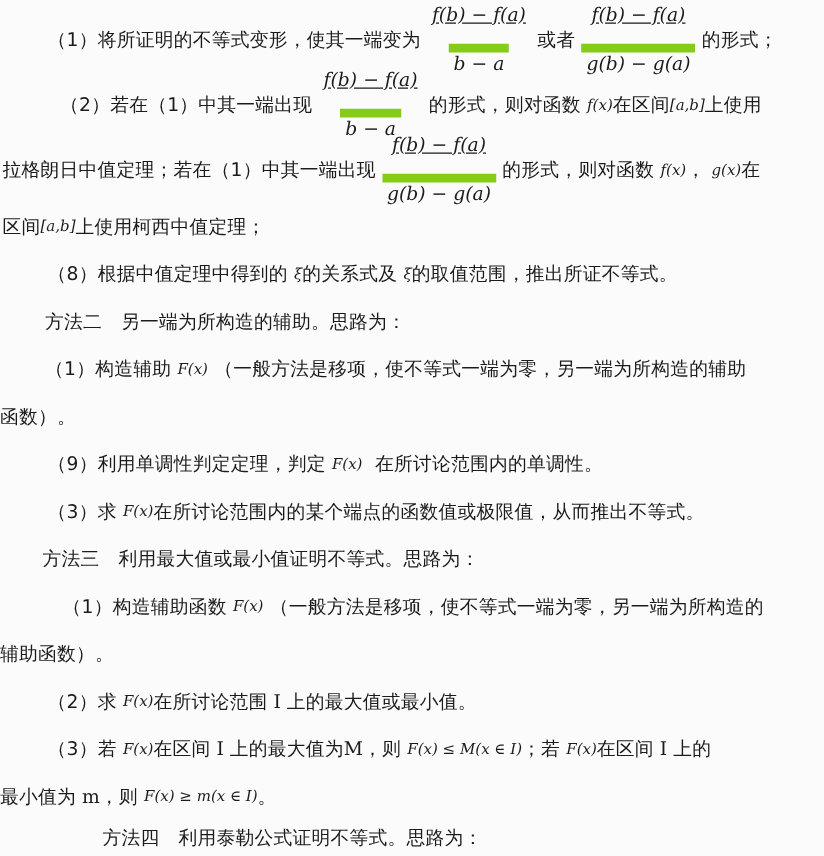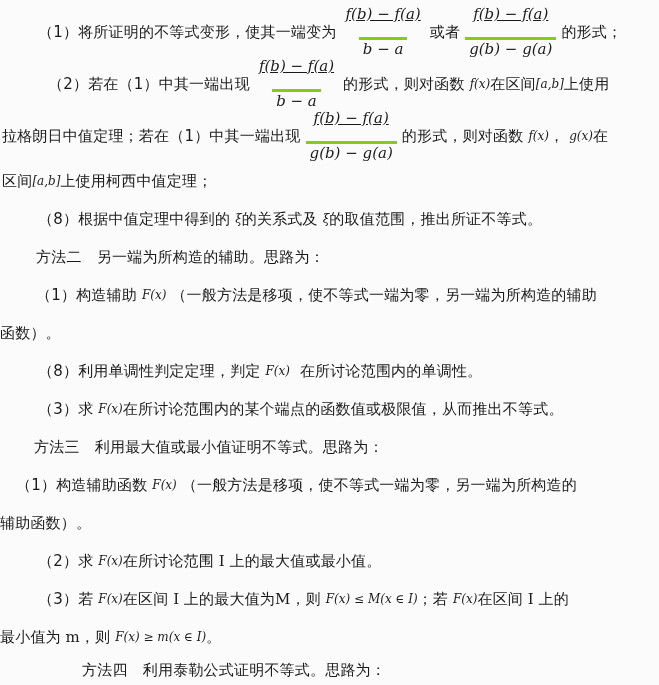--- a/index.html
+++ b/index.html
@@ -48,36 +48,36 @@
     flex-direction: column;
     align-items: center;
     font-family: "DejaVu Serif", "Liberation Serif", serif;
     font-style: italic;
     font-size: 15px;
     line-height: 1.3;
     margin: 0 5px;
     letter-spacing: 0;
   }
   .frac .num { padding: 0 4px; text-decoration: underline; }
-  .frac .den { padding: 0 4px; border-top: 3px solid #84cc16; margin-top: 12px; }
+  .frac .den { padding: 0 4px; border-top: 7px solid #84cc16; margin-top: 12px; }
 </style>
 </head>
 <body>
 
 <div class="page" style="background: rgb(251, 251, 251); color: rgb(27, 27, 27);">
     <div class="line" style="padding-left: 38px; height: 52px;"><span class="text">（1）将所证明的不等式变形，使其一端变为</span><span class="frac"><span class="num">f(b) − f(a)</span><span class="den">b − a</span></span><span class="text">或者</span><span class="frac"><span class="num">f(b) − f(a)</span><span class="den">g(b) − g(a)</span></span><span class="text">的形式；</span></div>
     <div class="line" style="padding-left: 48px; height: 52px;"><span class="text">（2）若在（1）中其一端出现</span><span class="frac"><span class="num">f(b) − f(a)</span><span class="den">b − a</span></span><span class="text">的形式，则对函数 </span><span class="math">f(x)</span><span class="text">在区间</span><span class="math">[a,b]</span><span class="text">上使用</span></div>
     <div class="line" style="padding-left: 2px; height: 52px;"><span class="text">拉格朗日中值定理；若在（1）中其一端出现</span><span class="frac"><span class="num">f(b) − f(a)</span><span class="den">g(b) − g(a)</span></span><span class="text">的形式，则对函数 </span><span class="math">f(x)</span><span class="text">， </span><span class="math">g(x)</span><span class="text">在</span></div>
     <div class="line" style="padding-left: 2px; height: 38px;"><span class="text">区间</span><span class="math">[a,b]</span><span class="text">上使用柯西中值定理；</span></div>
     <div class="line" style="padding-left: 38px; height: 38px;"><span class="text">（8）根据中值定理中得到的 </span><span class="math">ξ</span><span class="text">的关系式及 </span><span class="math">ξ</span><span class="text">的取值范围，推出所证不等式。</span></div>
     <div class="line" style="padding-left: 36px; height: 38px;"><span class="text">方法二　另一端为所构造的辅助。思路为：</span></div>
     <div class="line" style="padding-left: 36px; height: 38px;"><span class="text">（1）构造辅助 </span><span class="math">F(x)</span><span class="text"> （一般方法是移项，使不等式一端为零，另一端为所构造的辅助</span></div>
     <div class="line" style="padding-left: 0px; height: 38px;"><span class="text">函数）。</span></div>
-    <div class="line" style="padding-left: 38px; height: 38px;"><span class="text">（8）利用单调性判定定理，判定 </span><span class="math">F(x)</span><span class="text">  在所讨论范围内的单调性。</span></div>
+    <div class="line" style="padding-left: 38px; height: 38px;"><span class="text">（9）利用单调性判定定理，判定 </span><span class="math">F(x)</span><span class="text">  在所讨论范围内的单调性。</span></div>
     <div class="line" style="padding-left: 38px; height: 38px;"><span class="text">（3）求 </span><span class="math">F(x)</span><span class="text">在所讨论范围内的某个端点的函数值或极限值，从而推出不等式。</span></div>
     <div class="line" style="padding-left: 34px; height: 38px;"><span class="text">方法三　利用最大值或最小值证明不等式。思路为：</span></div>
-    <div class="line" style="padding-left: 16px; height: 38px;"><span class="text">（1）构造辅助函数 </span><span class="math">F(x)</span><span class="text"> （一般方法是移项，使不等式一端为零，另一端为所构造的</span></div>
+    <div class="line" style="padding-left: 50px; height: 38px;"><span class="text">（1）构造辅助函数 </span><span class="math">F(x)</span><span class="text"> （一般方法是移项，使不等式一端为零，另一端为所构造的</span></div>
     <div class="line" style="padding-left: 0px; height: 38px;"><span class="text">辅助函数）。</span></div>
     <div class="line" style="padding-left: 38px; height: 38px;"><span class="text">（2）求 </span><span class="math">F(x)</span><span class="text">在所讨论范围</span><span class="roman"> I </span><span class="text">上的最大值或最小值。</span></div>
     <div class="line" style="padding-left: 38px; height: 38px;"><span class="text">（3）若 </span><span class="math">F(x)</span><span class="text">在区间</span><span class="roman"> I </span><span class="text">上的最大值为</span><span class="roman">M</span><span class="text">，则 </span><span class="math">F(x) ≤ M(x ∈ I)</span><span class="text">；若 </span><span class="math">F(x)</span><span class="text">在区间</span><span class="roman"> I </span><span class="text">上的</span></div>
     <div class="line" style="padding-left: 0px; height: 38px;"><span class="text">最小值为</span><span class="roman"> m</span><span class="text">，则 </span><span class="math">F(x) ≥ m(x ∈ I)</span><span class="text">。</span></div>
     <div class="line" style="padding-left: 40px; height: 29px; margin-left: 42px;"><span class="text">方法四　利用泰勒公式证明不等式。思路为：</span></div>
   </div>
 
 </body></html>

